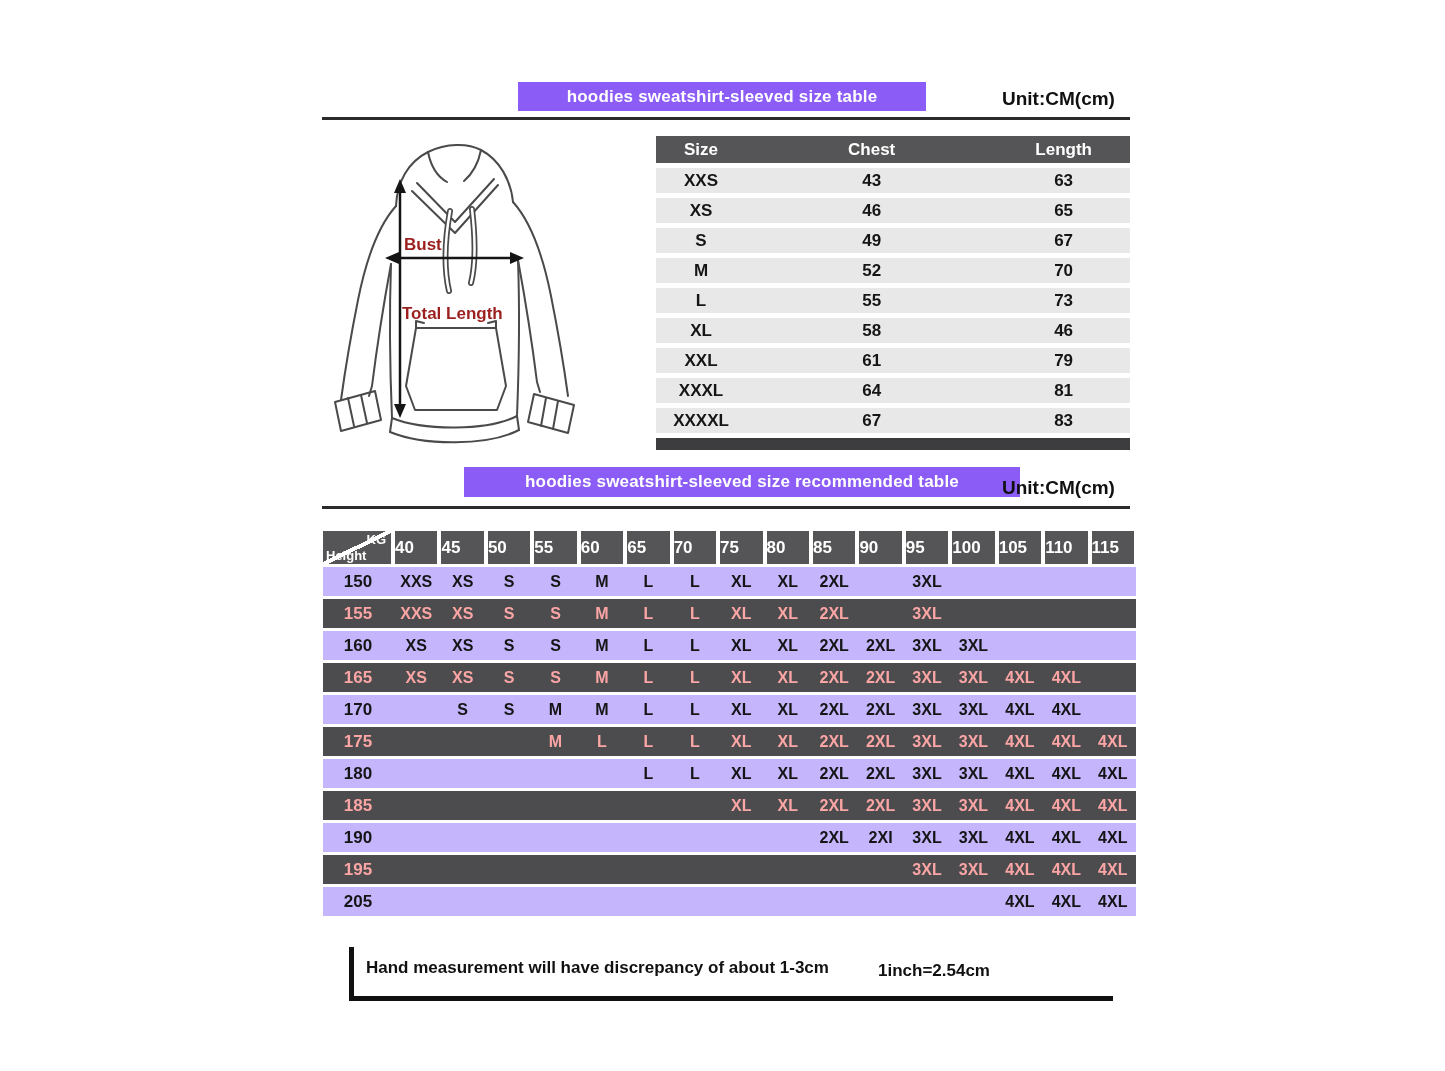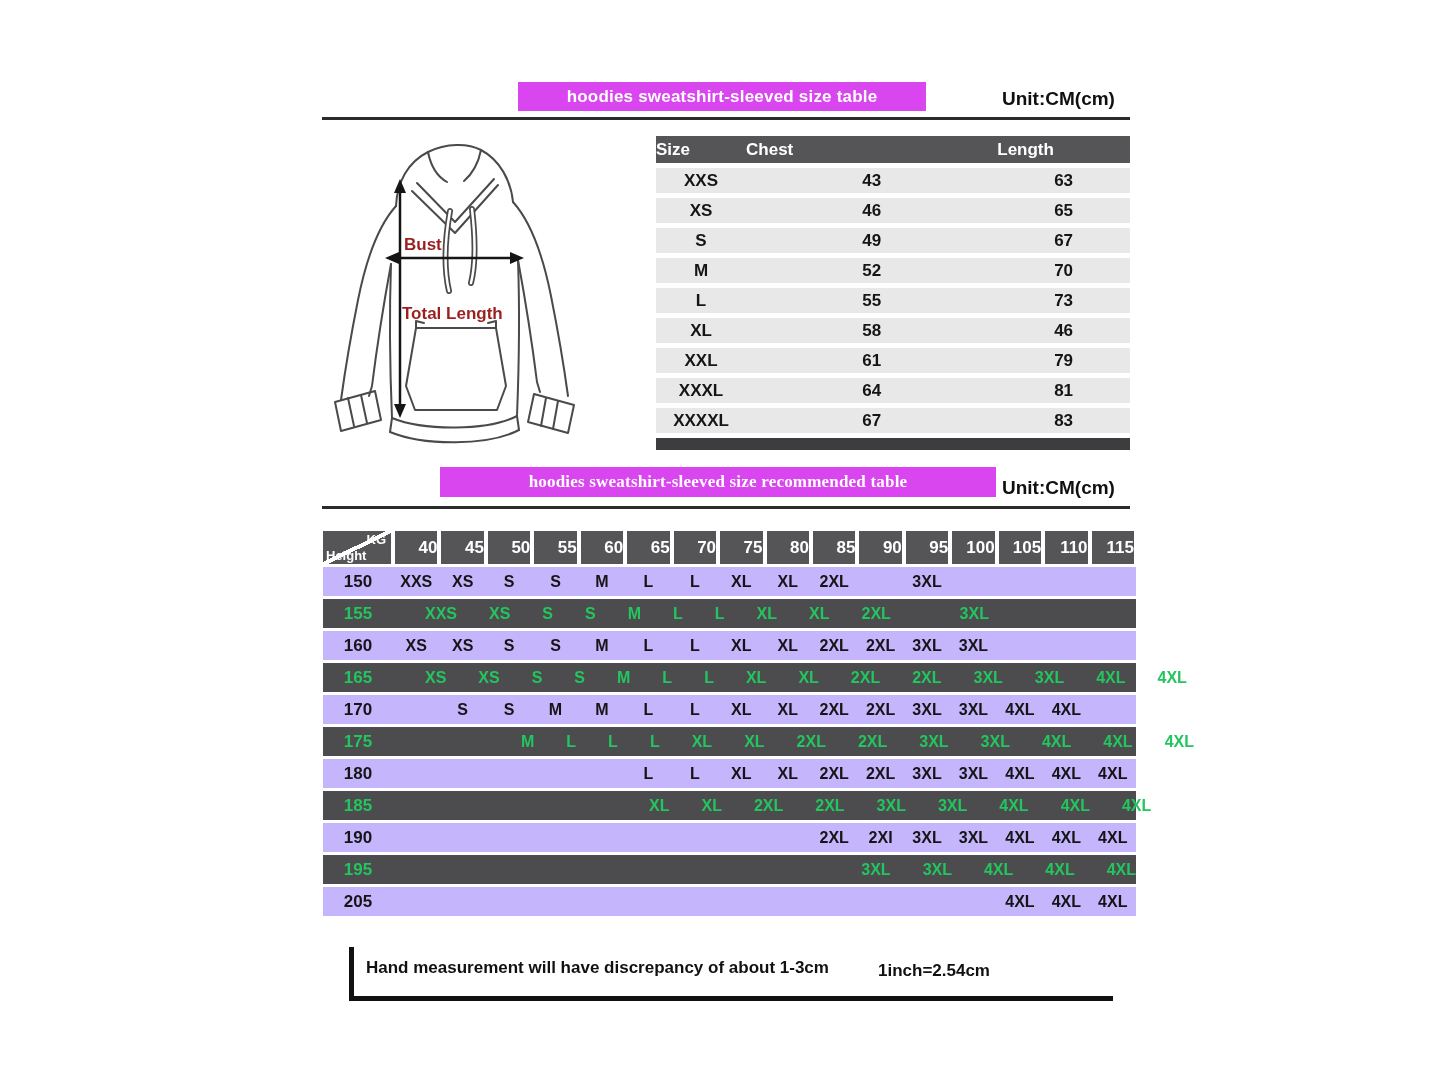--- a/index.html
+++ b/index.html
@@ -1,54 +1,54 @@
 <!DOCTYPE html>
 <html><head>
 <meta charset="utf-8">
 <style>
   html,body { margin:0; padding:0; }
   body { background:#fff; font-family:"Liberation Sans","DejaVu Sans",sans-serif; }
   .canvas { position:relative; width:1445px; height:1071px; background:#fff; overflow:hidden; }
 
-  .title-bar { position:absolute; background:#d946ef; color:#fff; font-weight:bold;
+  .title-bar { position:absolute; background:#8b5cf6; color:#fff; font-weight:bold;
                font-size:17px; text-align:center; letter-spacing:0.2px; }
   #tb1 { left:518px; top:82px; width:408px; height:29px; line-height:29px; }
-  #tb2 { left:440px; top:467px; width:556px; height:30px; line-height:30px;font-family:Liberation Serif, serif; }
+  #tb2 { left:464px; top:467px; width:556px; height:30px; line-height:30px; }
   .unit { position:absolute; font-size:19px; font-weight:bold; color:#101010; }
   #unit1 { left:1002px; top:88px; }
   #unit2 { left:1002px; top:477px; }
   .rule { position:absolute; left:322px; width:808px; height:3px; background:#2b2b2b; }
   #rule1 { top:117px; }
   #rule2 { top:506px; }
 
   
   .size-table { position:absolute; left:656px; top:136px; width:474px; }
   .t1-header { display:grid; grid-template-columns:19% 53% 28%; background:#555557; color:#fff;
-               height:27px; line-height:27px; font-size:17px; font-weight:bold; text-align:left; }
+               height:27px; line-height:27px; font-size:17px; font-weight:bold; text-align:center; }
   .t1-row { display:grid; grid-template-columns:19% 53% 28%; background:#e8e8e8; color:#151515;
             height:25px; line-height:25px; margin-top:5px; font-size:17px; font-weight:bold; text-align:center; }
   .t1-bottom { height:12px; background:#3d3d3f; margin-top:5px; }
 
   
   .rec-header { position:absolute; left:323px; top:531px; width:813px; height:22px;
                 display:grid; grid-template-columns:70px repeat(16,1fr); }
   .wcell { margin:0 2px; background:#555557; color:#fff; font-weight:bold; font-size:17px;
-           line-height:33px; text-align:right; }
+           line-height:33px; text-align:left; }
   .corner { position:relative; margin:0 2px 0 0; background-color:#555557;
             background-image:linear-gradient(to bottom right,
               rgba(0,0,0,0) calc(50% - 2px), #fff calc(50% - 2px),
               #fff calc(50% + 2px), rgba(0,0,0,0) calc(50% + 2px)); }
   .corner .kg { position:absolute; top:1px; right:5px; color:#fff; font-weight:bold; font-size:13px; }
   .corner .hgt { position:absolute; bottom:1px; left:3px; color:#fff; font-weight:bold; font-size:13px; }
 
   .rec-rows { position:absolute; left:323px; top:564px; width:813px; }
   .rrow { display:grid; grid-template-columns:70px repeat(16,1fr); height:29px; margin-top:3px;
           line-height:29px; text-align:center; font-weight:bold; font-size:16px; }
   .rrow.light { background:#c4b5fd; color:#151515; }
-  .rrow.dark  { background:#4c4c4e; color:#22c55e;gap:32px; }
+  .rrow.dark  { background:#4c4c4e; color:#fca5a5; }
   .rrow .hcell { font-size:17px; }
 
   
   .note-vbar { position:absolute; left:349px; top:947px; width:5px; height:53px; background:#111; }
   .note-hbar { position:absolute; left:349px; top:996px; width:764px; height:5px; background:#111; }
   .note-text { position:absolute; left:366px; top:958px; font-size:17px; font-weight:bold; color:#111; }
   .conv-text { position:absolute; left:878px; top:961px; font-size:17px; font-weight:bold; color:#111; }
 
   .hoodie { position:absolute; left:328px; top:136px; width:282px; height:318px; }
   svg text { font-family:"Liberation Sans","DejaVu Sans",sans-serif; }

